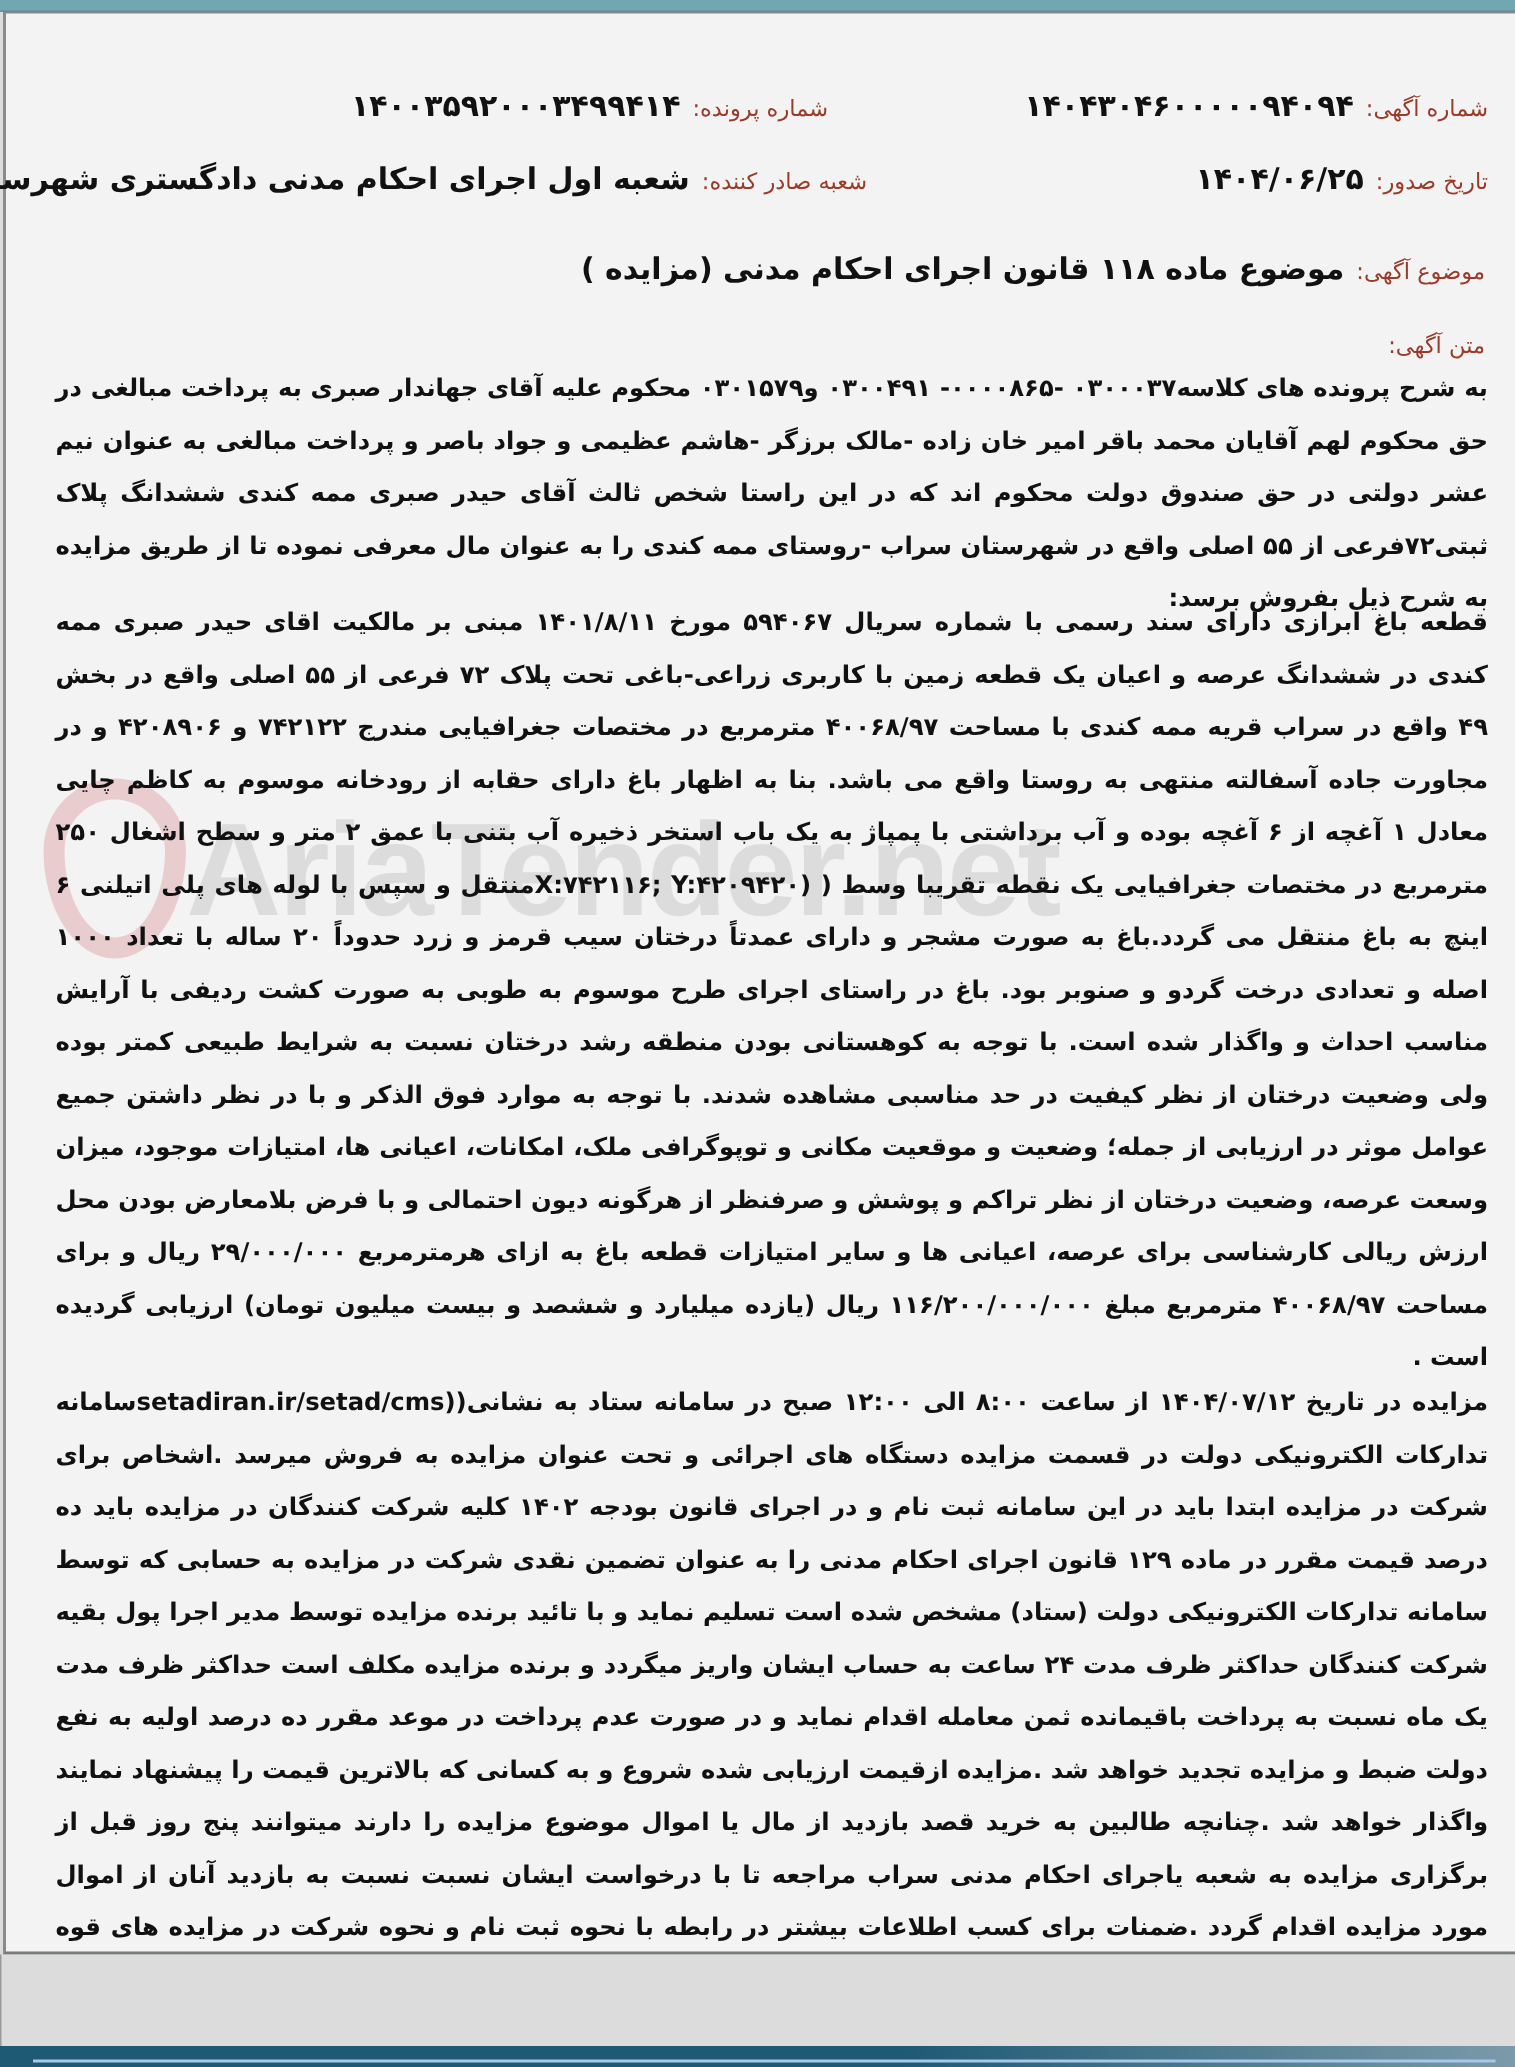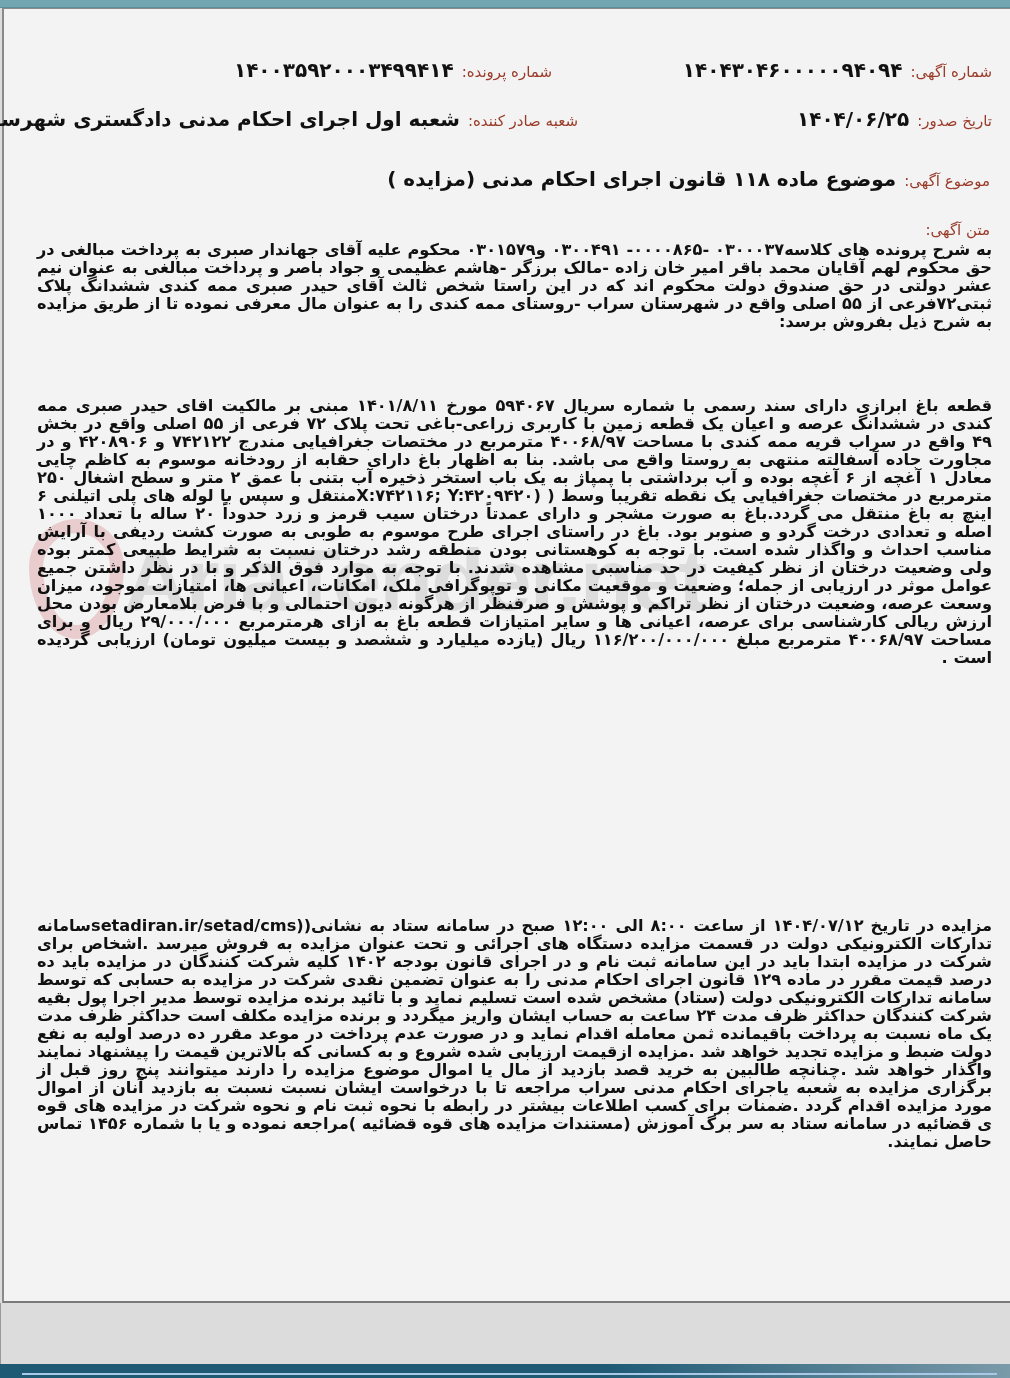--- a/index.html
+++ b/index.html
@@ -26,21 +26,21 @@
     .meta-row {
       position: absolute; display: flex; align-items: baseline; white-space: nowrap;
       direction: rtl;
     }
     .meta-label { color: #9a3b2a; font-size: 15px; margin-left: 8px; margin-top: 17px; }
     .meta-value { color: #111; font-size: 20px; font-weight: bold; text-align: right; }
     .subject-row, .text-row { position: absolute; right: 20px; display: flex; align-items: baseline; white-space: nowrap; }
     .body-text {
       position: absolute; right: 18px; width: 955px;
       color: #111; font-size: 16.2px; font-weight: bold;
-      line-height: 18px; text-align: justify; text-align-last: right;
+      line-height: 35px; text-align: justify; text-align-last: right;
       direction: rtl;
     }
     .body-text p { margin: 0; }
     .watermark {
       position: absolute; left: 25px; top: 500px; width: 360px; height: 150px;
       opacity: 0.18; pointer-events: none; direction: ltr;
     }
     .watermark .logo {
       position: absolute; left: 0; top: 10px; width: 95px; height: 120px;
       border: 14px solid #c0262c; border-radius: 50% 50% 50% 50% / 40% 40% 60% 60%;

